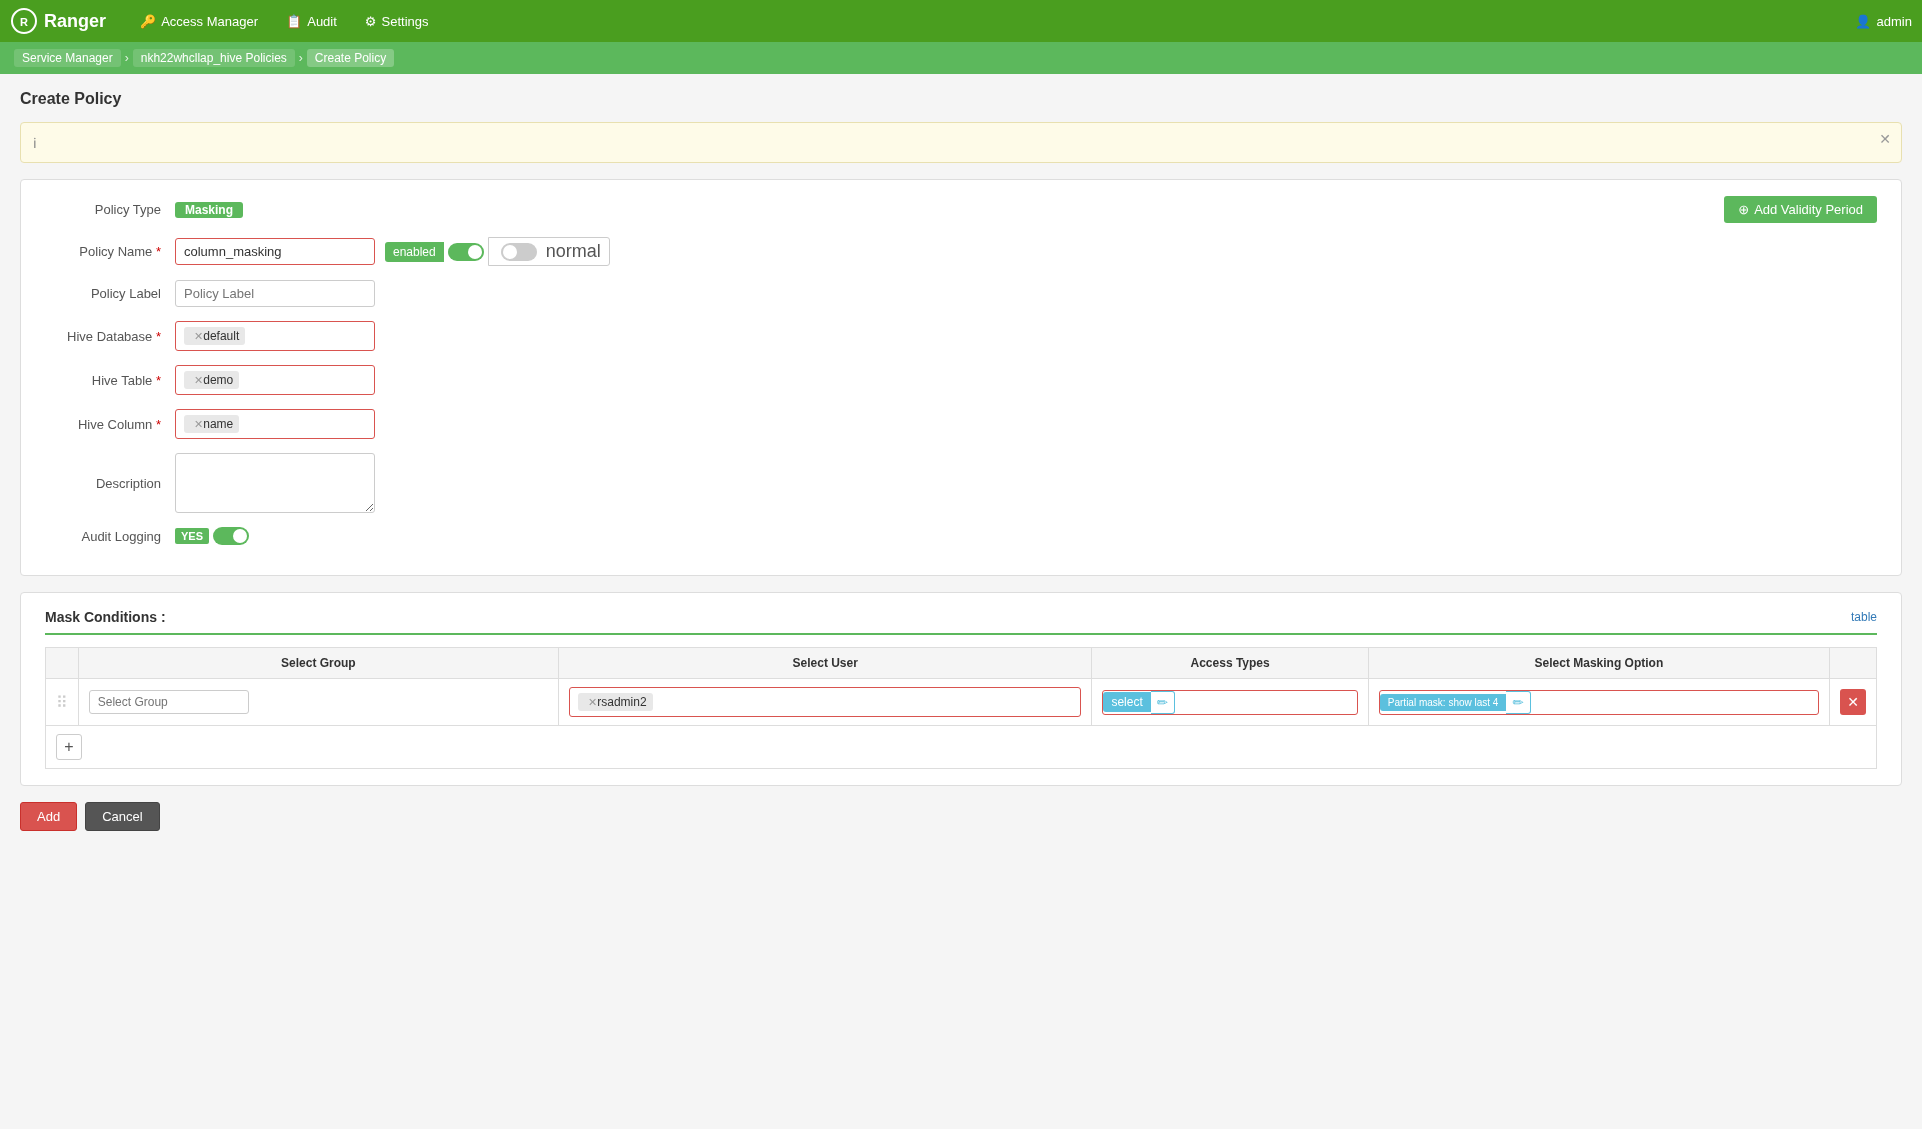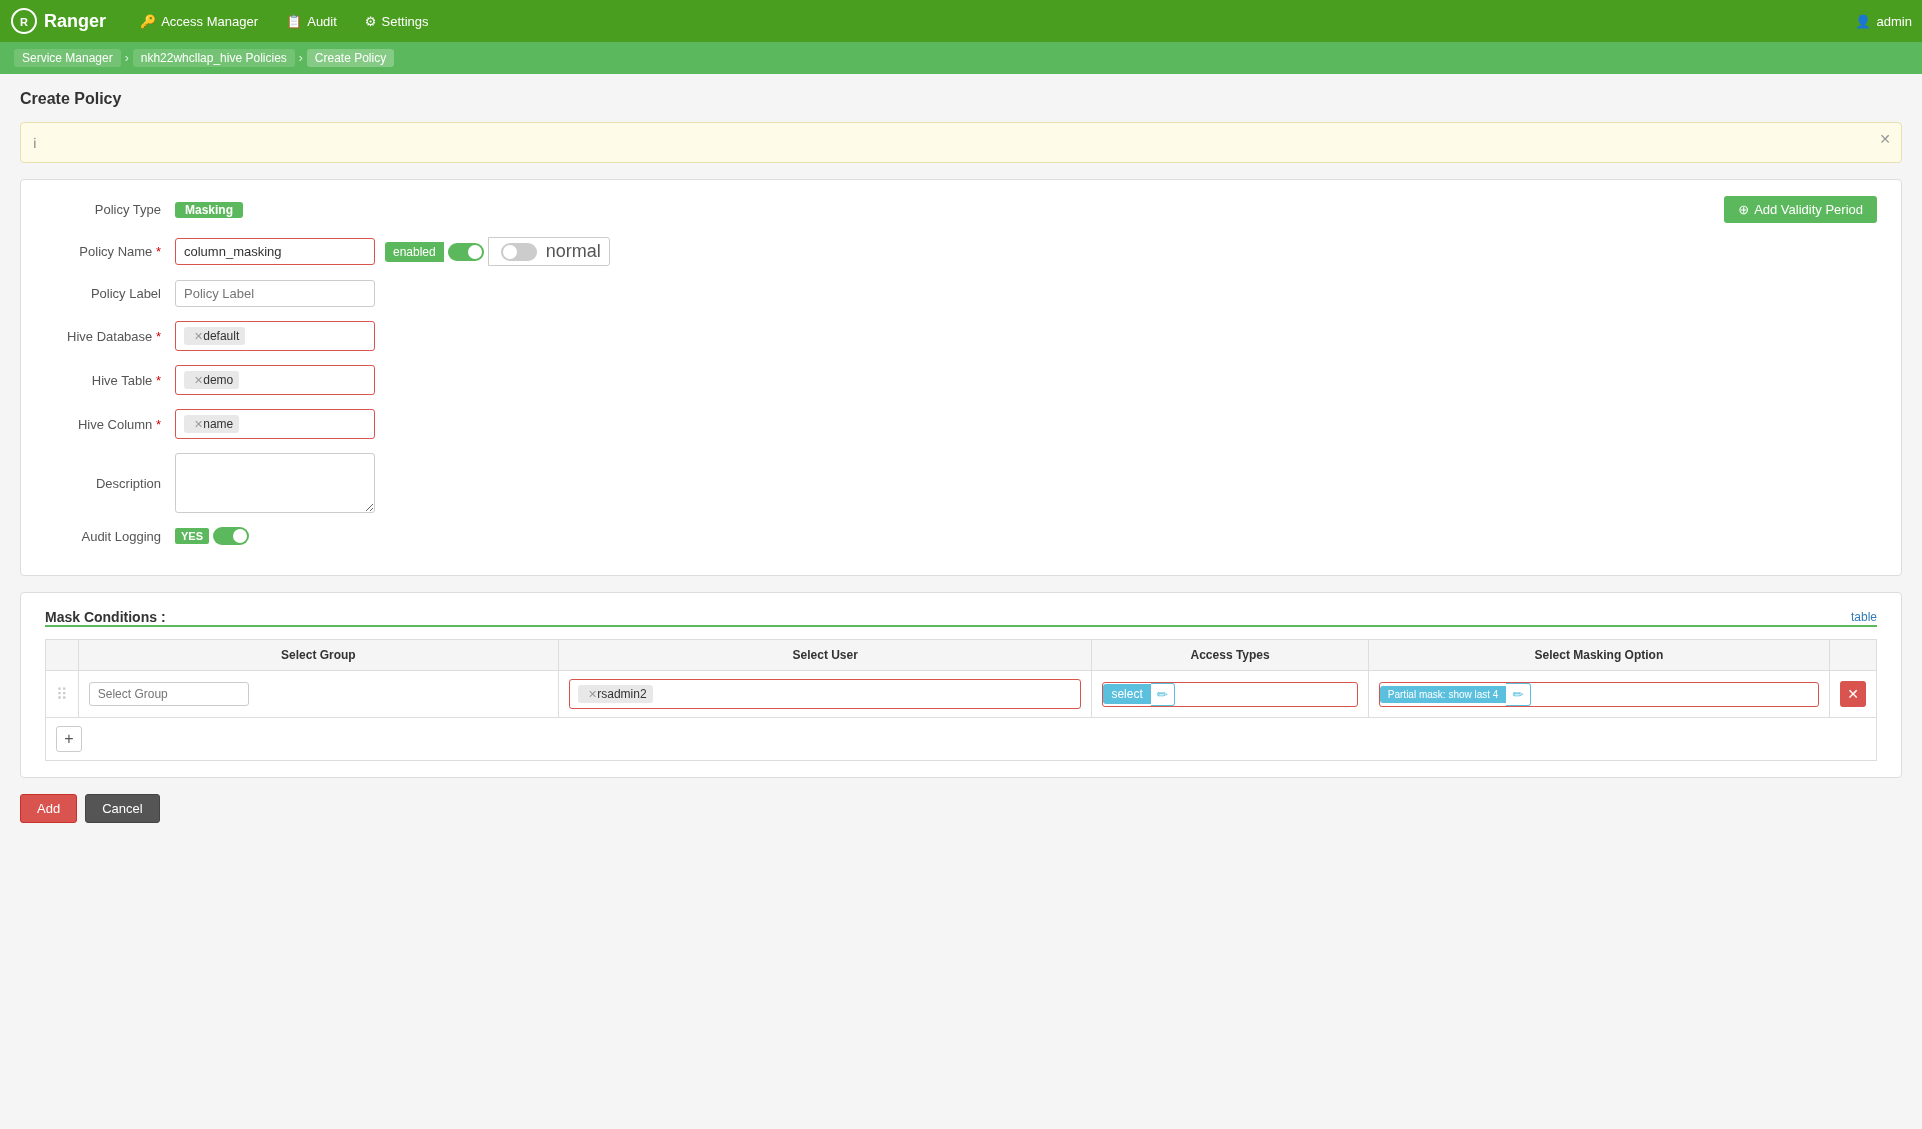--- a/index.html
+++ b/index.html
@@ -288,20 +288,21 @@
       font-weight: bold;
       margin-right: 0;
     }
 
     
     .mask-section-header {
       display: flex;
       align-items: center;
       justify-content: space-between;
       border-bottom: 2px solid #5cb85c;
+      padding-bottom: 8px;
       margin-bottom: 12px;
     }
     .mask-section-title {
       font-size: 14px;
       font-weight: bold;
       color: #333;
     }
     .table-link {
       font-size: 12px;
       color: #337ab7;

